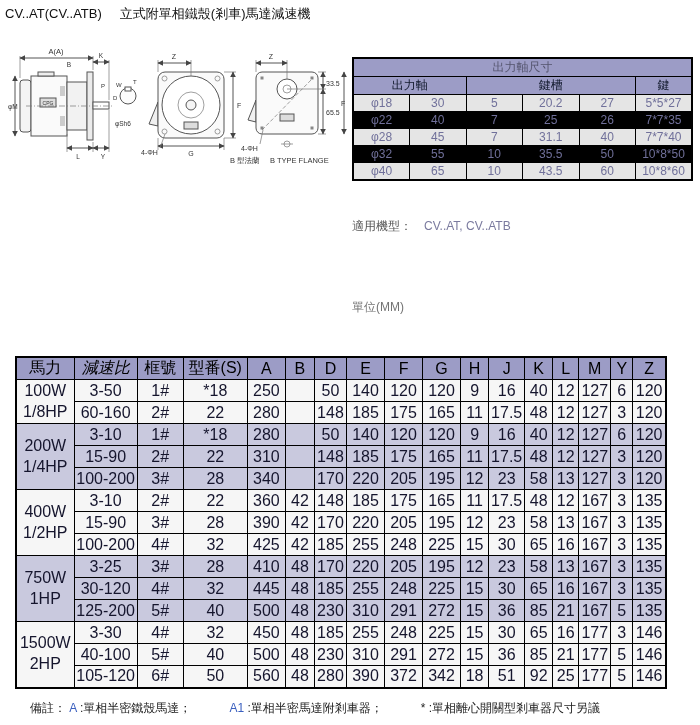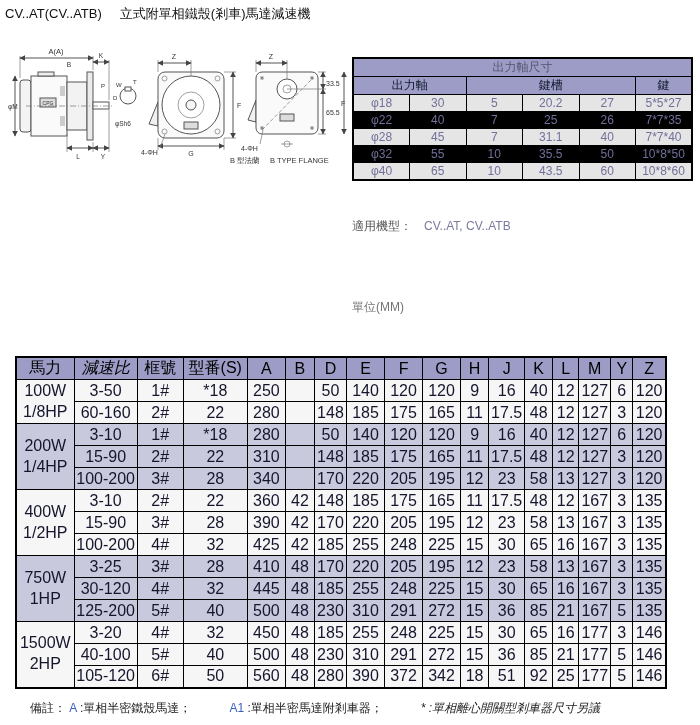--- a/index.html
+++ b/index.html
@@ -37,21 +37,21 @@
     width:652px; font-size:16px; text-align:center; color:#15152d; border:2px solid #000; }
   .dim-table th, .dim-table td { border:1px solid #000; height:22px; padding:0; overflow:hidden; }
   .dim-table th { background:#9c9cc6; font-weight:normal; color:#000; }
   tr.dg0 td { background:#f6f6f6; }
   tr.dg1 td { background:#c9c9de; }
   td.power-cell { line-height:1.3; }
 
   
   #footnote { left:30px; top:700px; font-size:12px; color:#222; white-space:nowrap; }
   #footnote .note-seg { margin-right:38px; }
-  #footnote .note-seg:last-child { margin-right:0;font-style:italic; }
+  #footnote .note-seg:last-child { margin-right:0; }
   .note-key { color:#3a5fbf; }
   .note-key-star { color:#222; }
 </style>
 </head>
 <body>
 
 <div id="page-title" class="abs">
   <span class="model">CV..AT(CV..ATB)</span><span>立式附單相鐵殼(剎車)馬達減速機</span>
 </div>
 
@@ -454,21 +454,21 @@
         <td>15</td>
         <td>36</td>
         <td>85</td>
         <td>21</td>
         <td>167</td>
         <td>5</td>
         <td>135</td>
       </tr>
       <tr class="dg0">
         <td rowspan="3" class="power-cell">1500W<br>2HP</td>
-        <td>3-20</td>
+        <td>3-30</td>
         <td>4#</td>
         <td>32</td>
         <td>450</td>
         <td>48</td>
         <td>185</td>
         <td>255</td>
         <td>248</td>
         <td>225</td>
         <td>15</td>
         <td>30</td>

